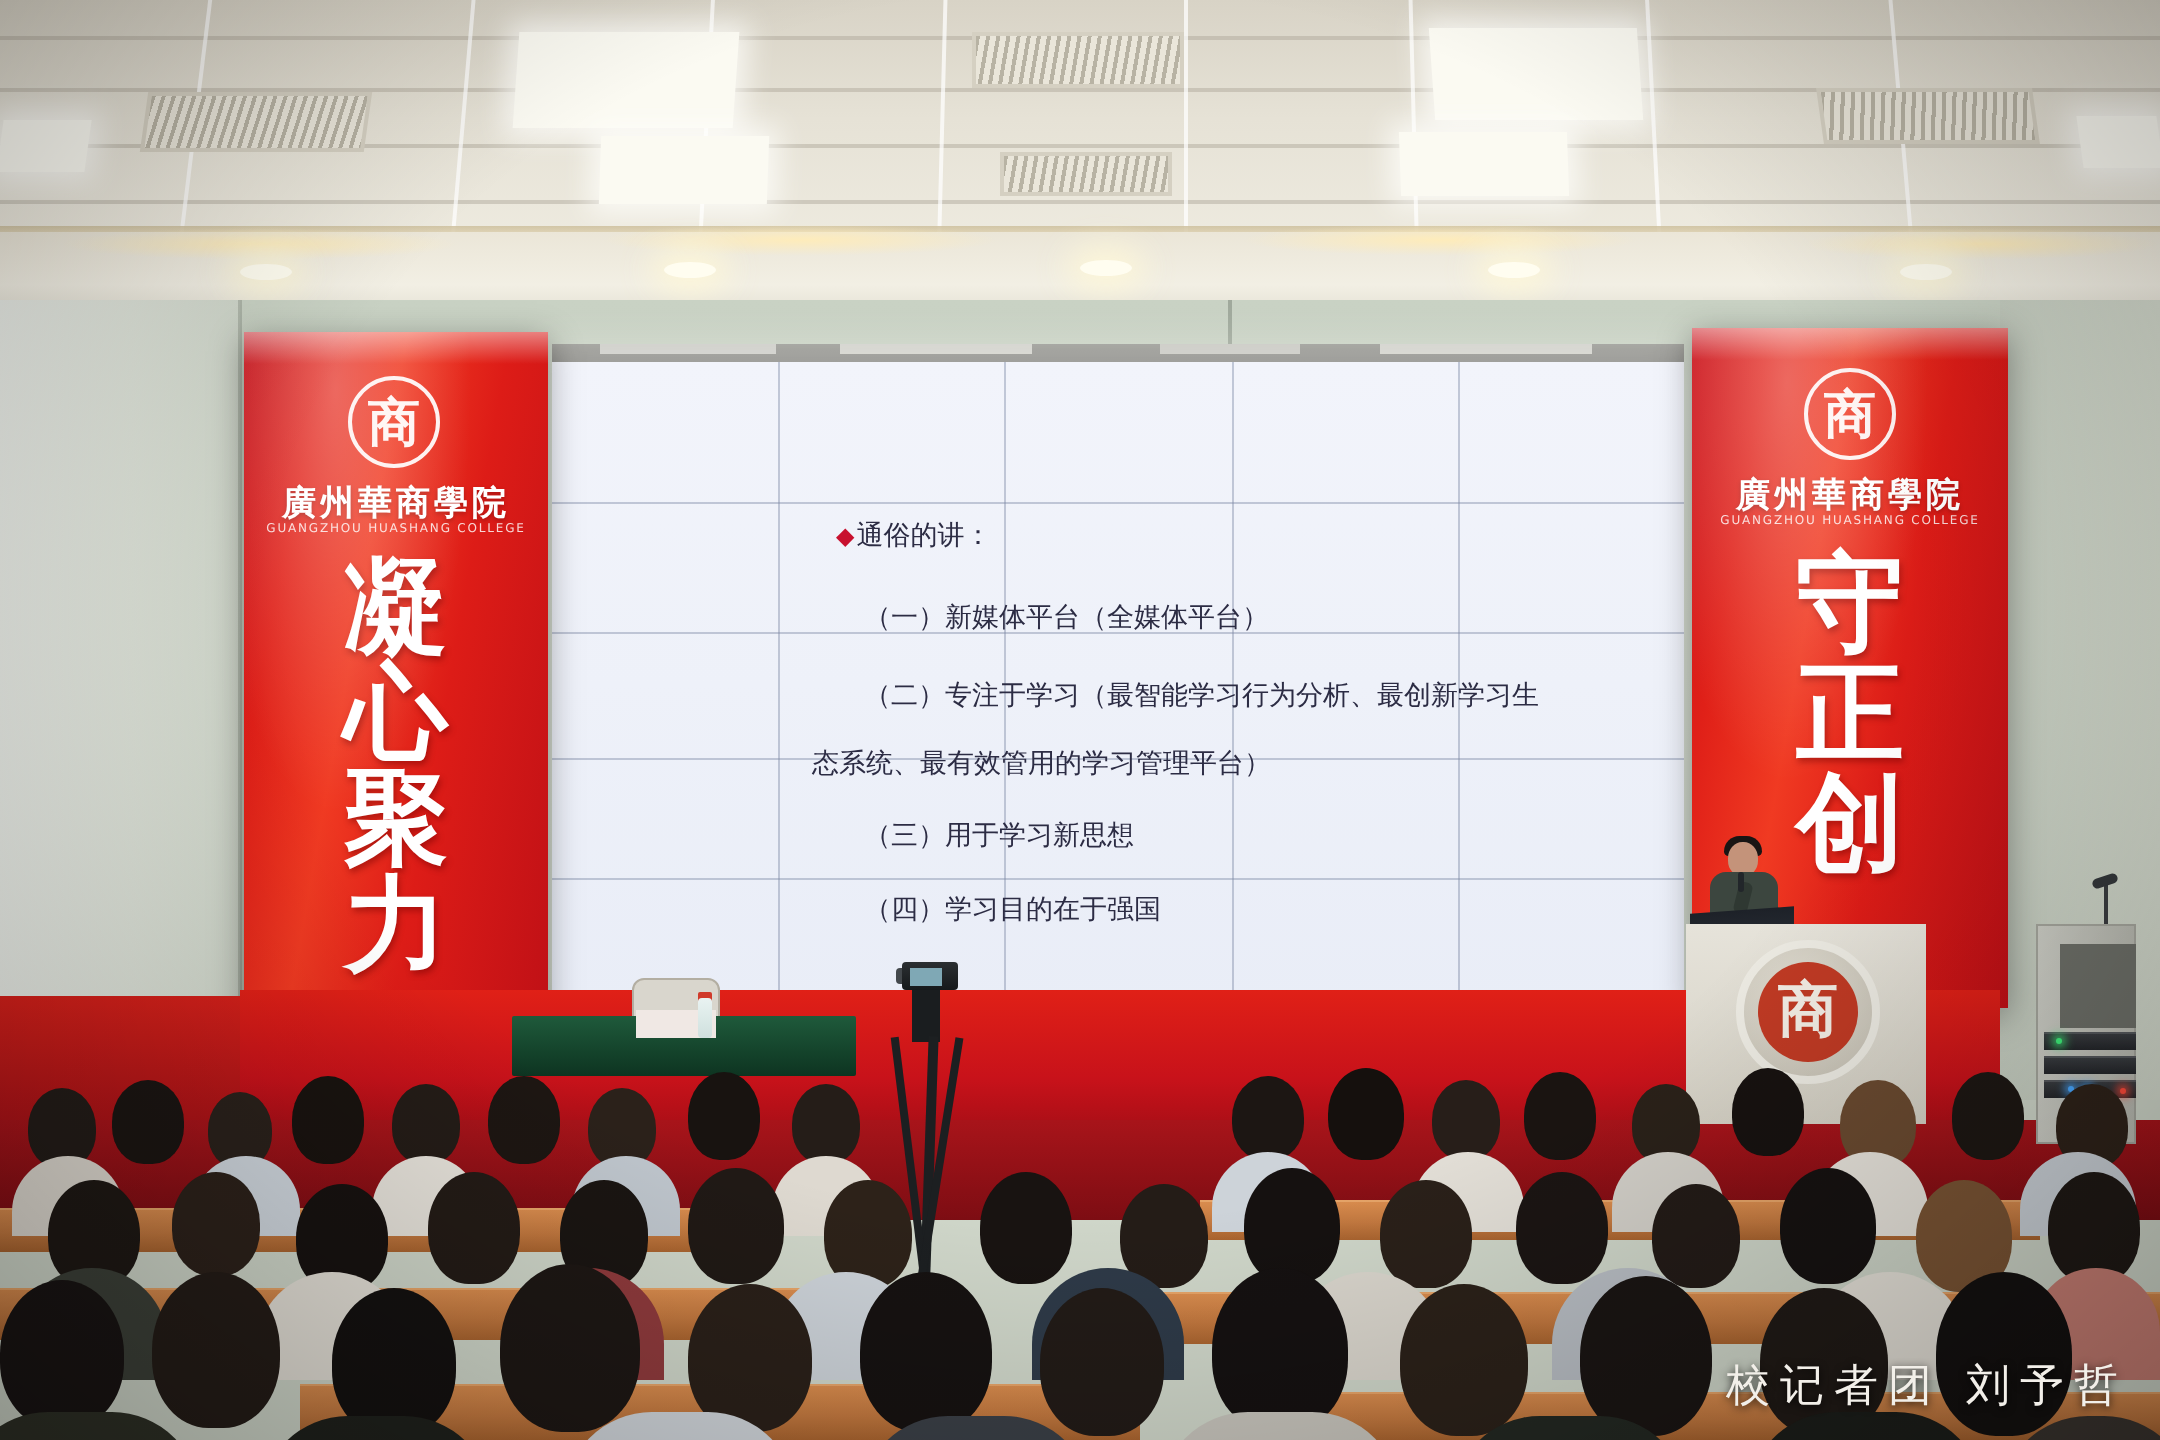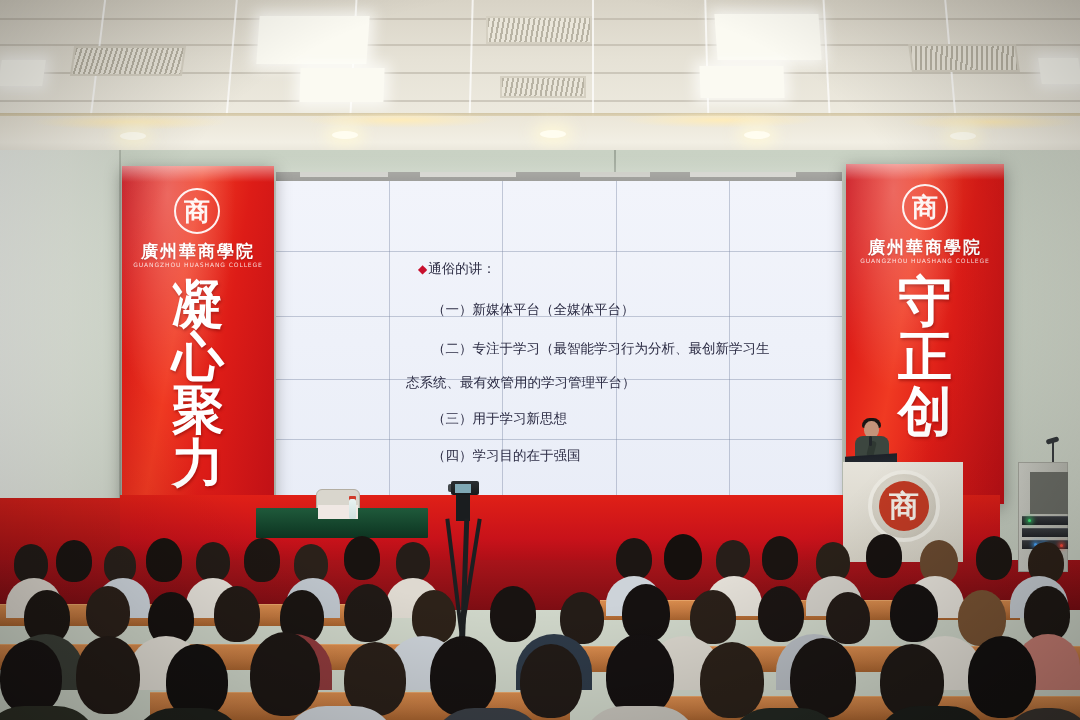--- a/index.html
+++ b/index.html
@@ -394,13 +394,14 @@
     <div class="shoulders" style="left:282px; top:186px; width:116px; height:60px; background:#cfd4d9;"></div>
     <div class="shoulders" style="left:430px; top:188px; width:116px; height:58px; background:#3a3f46;"></div>
     <div class="shoulders" style="left:580px; top:186px; width:120px; height:60px; background:#c6c3bb;"></div>
     <div class="shoulders" style="left:726px; top:188px; width:118px; height:58px; background:#232822;"></div>
     <div class="shoulders" style="left:874px; top:186px; width:118px; height:60px; background:#1c1e1a;"></div>
     <div class="shoulders" style="left:1000px; top:188px; width:96px; height:58px; background:#3b3530;"></div>
   </div>
 
   <div class="vignette"></div>
 
+  <div class="watermark">校记者团  刘予哲</div>
 </div>
 
 </body></html>

